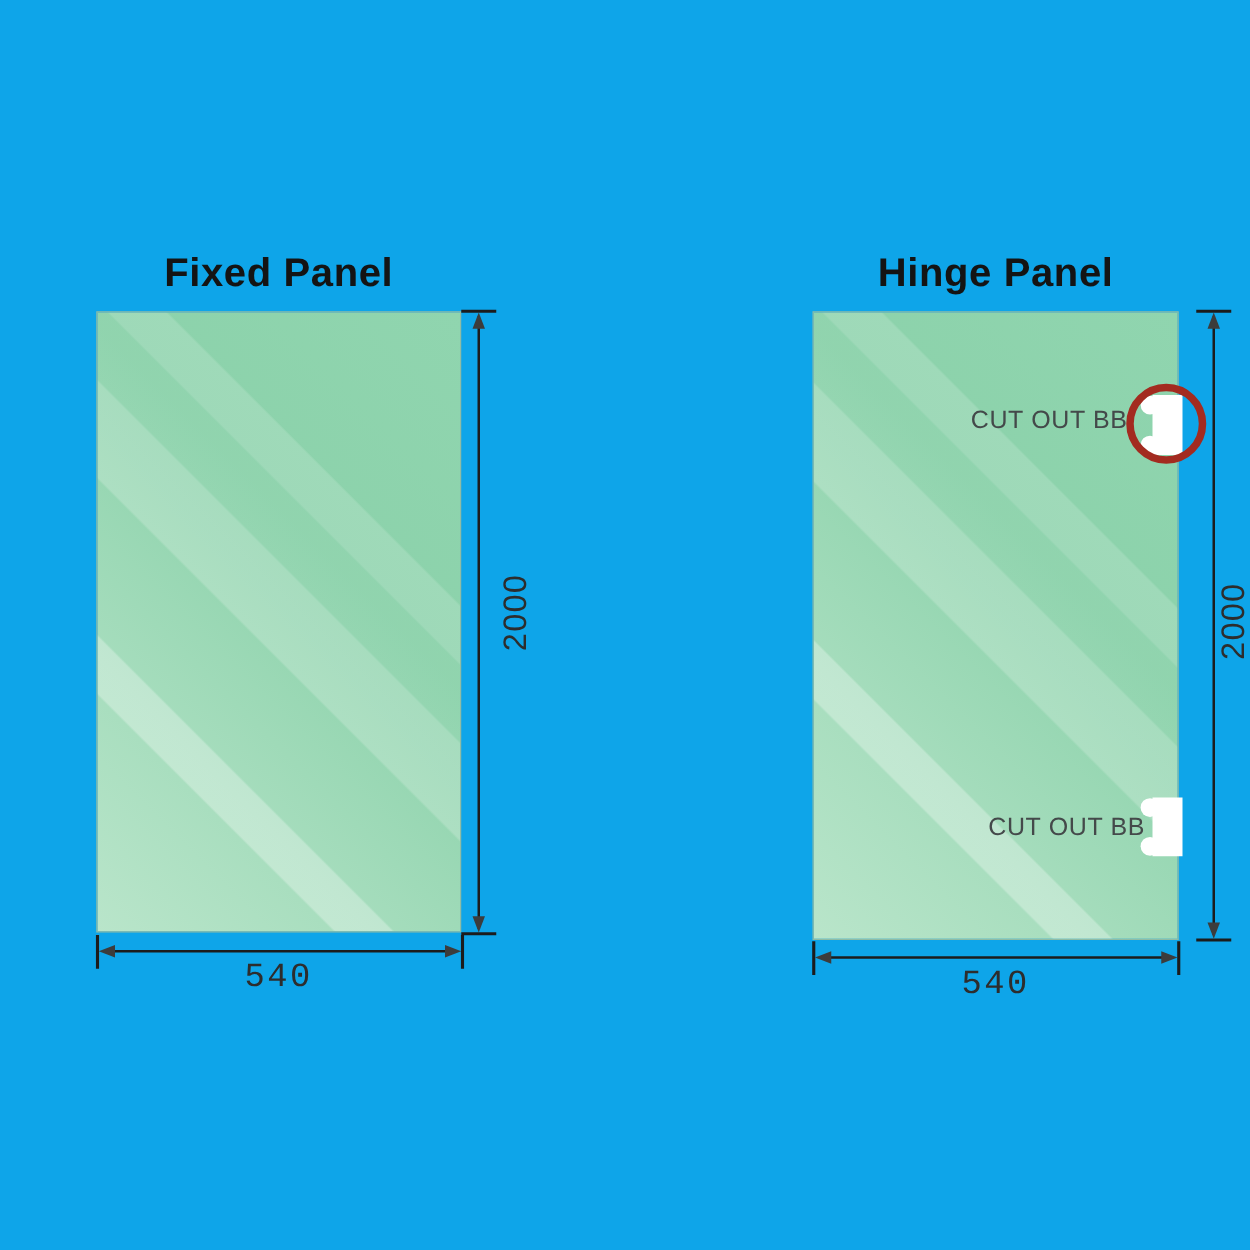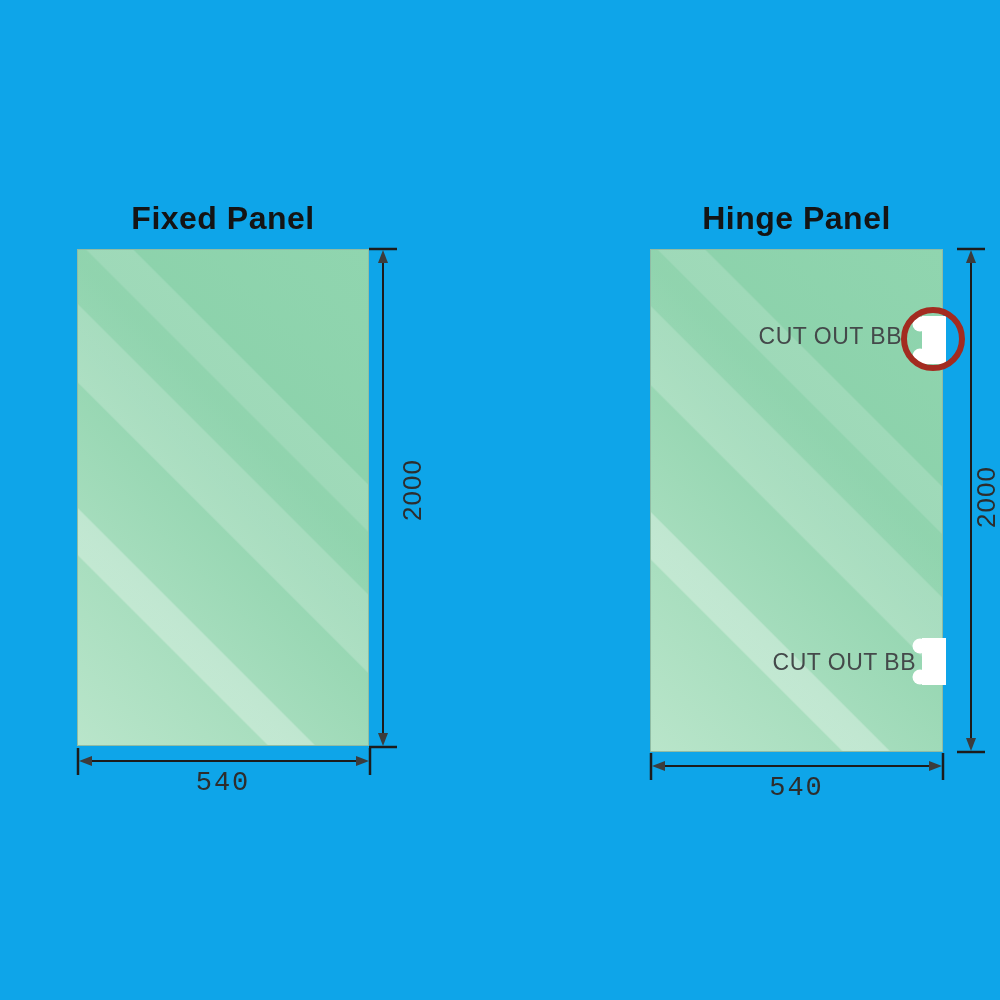--- a/index.html
+++ b/index.html
@@ -58,21 +58,21 @@
     text-align:center;
     font-size:26px;
     color:#2d2d2d;
     letter-spacing:1px;
     transform:rotate(-90deg);
   }
   .cutout-label{
     position:absolute;
     width:162px;
     text-align:right;
-    font-size:23px;
+    font-size:20px;
     line-height:24px;
     color:#44494a;
     letter-spacing:0.5px;
     white-space:nowrap;
   }
 </style>
 </head>
 <body>
 
 <div class="canvas">

